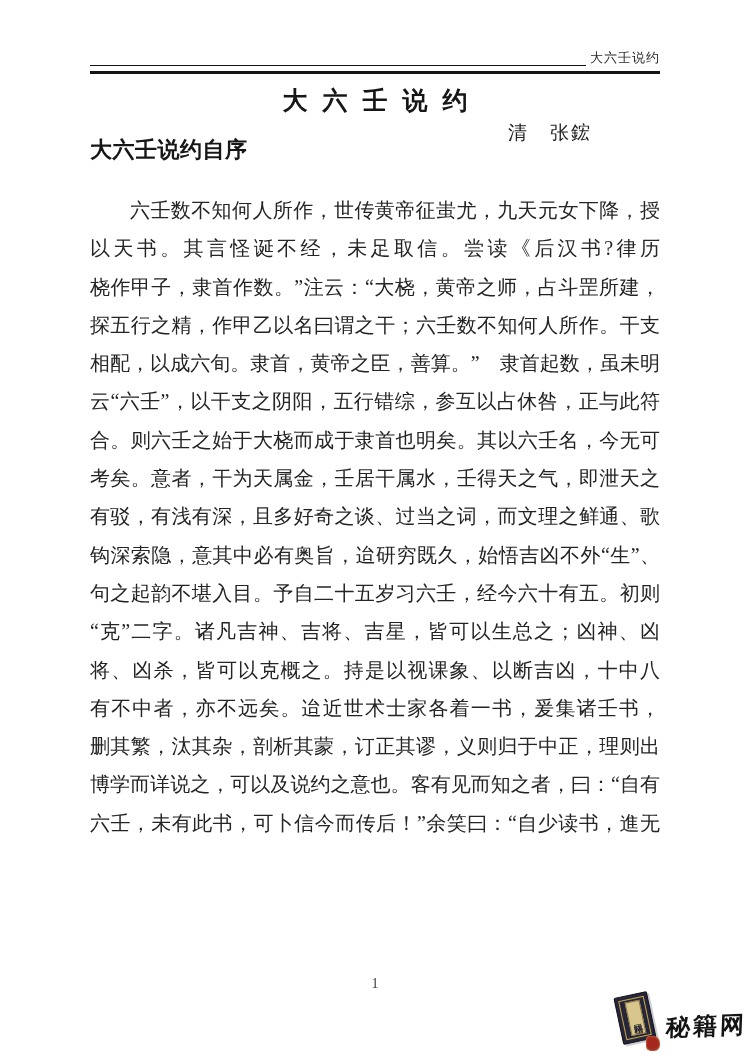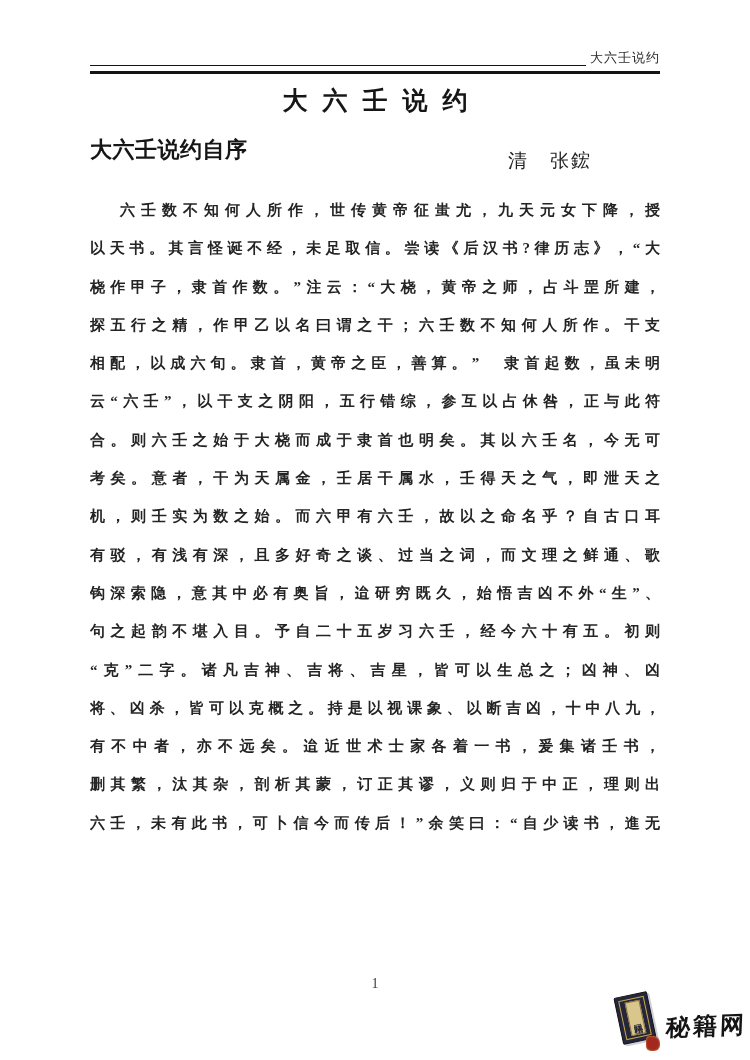--- a/index.html
+++ b/index.html
@@ -33,32 +33,31 @@
     text-align: center;
     font-size: 25px; font-weight: bold;
     letter-spacing: 15px; text-indent: 15px;
     color: #161616;
   }
   .byline {
     position: absolute; left: 90px; top: 120px; width: 502px;
     text-align: right;
     font-size: 19px; color: #222;
     letter-spacing: 2px;
-    margin-top: 28px;
   }
   .section-heading {
     position: absolute; left: 90px; top: 135px;
     font-family: "Liberation Sans", "DejaVu Sans", sans-serif;
     font-size: 22px; font-weight: bold; color: #161616;
     letter-spacing: 0.5px;
   }
   
   .body-text {
     position: absolute; left: 90px; top: 191px; width: 570px;
-    font-size: 15px; color: #242424; font-weight: bold;
+    font-size: 20px; color: #242424;
   }
   .body-line {
     height: 38.3px; line-height: 38.3px;
     text-align: justify;
     text-align-last: justify;
     overflow: hidden;
   }
   .body-line.indent { text-indent: 2em; }
   
   .page-number {
@@ -124,28 +123,28 @@
 
 <div class="body-text">
   <div class="body-line indent">六壬数不知何人所作，世传黄帝征蚩尤，九天元女下降，授</div>
   <div class="body-line">以天书。其言怪诞不经，未足取信。尝读《后汉书?律历志》，“大</div>
   <div class="body-line">桡作甲子，隶首作数。”注云：“大桡，黄帝之师，占斗罡所建，</div>
   <div class="body-line">探五行之精，作甲乙以名曰谓之干；六壬数不知何人所作。干支</div>
   <div class="body-line">相配，以成六旬。隶首，黄帝之臣，善算。”　隶首起数，虽未明</div>
   <div class="body-line">云“六壬”，以干支之阴阳，五行错综，参互以占休咎，正与此符</div>
   <div class="body-line">合。则六壬之始于大桡而成于隶首也明矣。其以六壬名，今无可</div>
   <div class="body-line">考矣。意者，干为天属金，壬居干属水，壬得天之气，即泄天之</div>
-  <div class="body-line">机，则壬实为数之始。而六甲有六壬，故以之命名乎？自古口耳</div>
   <div class="body-line">有驳，有浅有深，且多好奇之谈、过当之词，而文理之鲜通、歌</div>
   <div class="body-line">钩深索隐，意其中必有奥旨，迨研穷既久，始悟吉凶不外“生”、</div>
   <div class="body-line">句之起韵不堪入目。予自二十五岁习六壬，经今六十有五。初则</div>
   <div class="body-line">“克”二字。诸凡吉神、吉将、吉星，皆可以生总之；凶神、凶</div>
   <div class="body-line">将、凶杀，皆可以克概之。持是以视课象、以断吉凶，十中八九，</div>
   <div class="body-line">有不中者，亦不远矣。迨近世术士家各着一书，爰集诸壬书，</div>
   <div class="body-line">删其繁，汰其杂，剖析其蒙，订正其谬，义则归于中正，理则出</div>
+  <div class="body-line">博学而详说之，可以及说约之意也。客有见而知之者，曰：“自有</div>
   <div class="body-line">六壬，未有此书，可卜信今而传后！”余笑曰：“自少读书，進无</div>
 </div>
 
 <div class="page-number">1</div>
 
 <div class="watermark">
   <div class="wm-book">
     <div class="wm-book-frame"></div>
     <div class="wm-book-label">秘籍网</div>
   </div>

